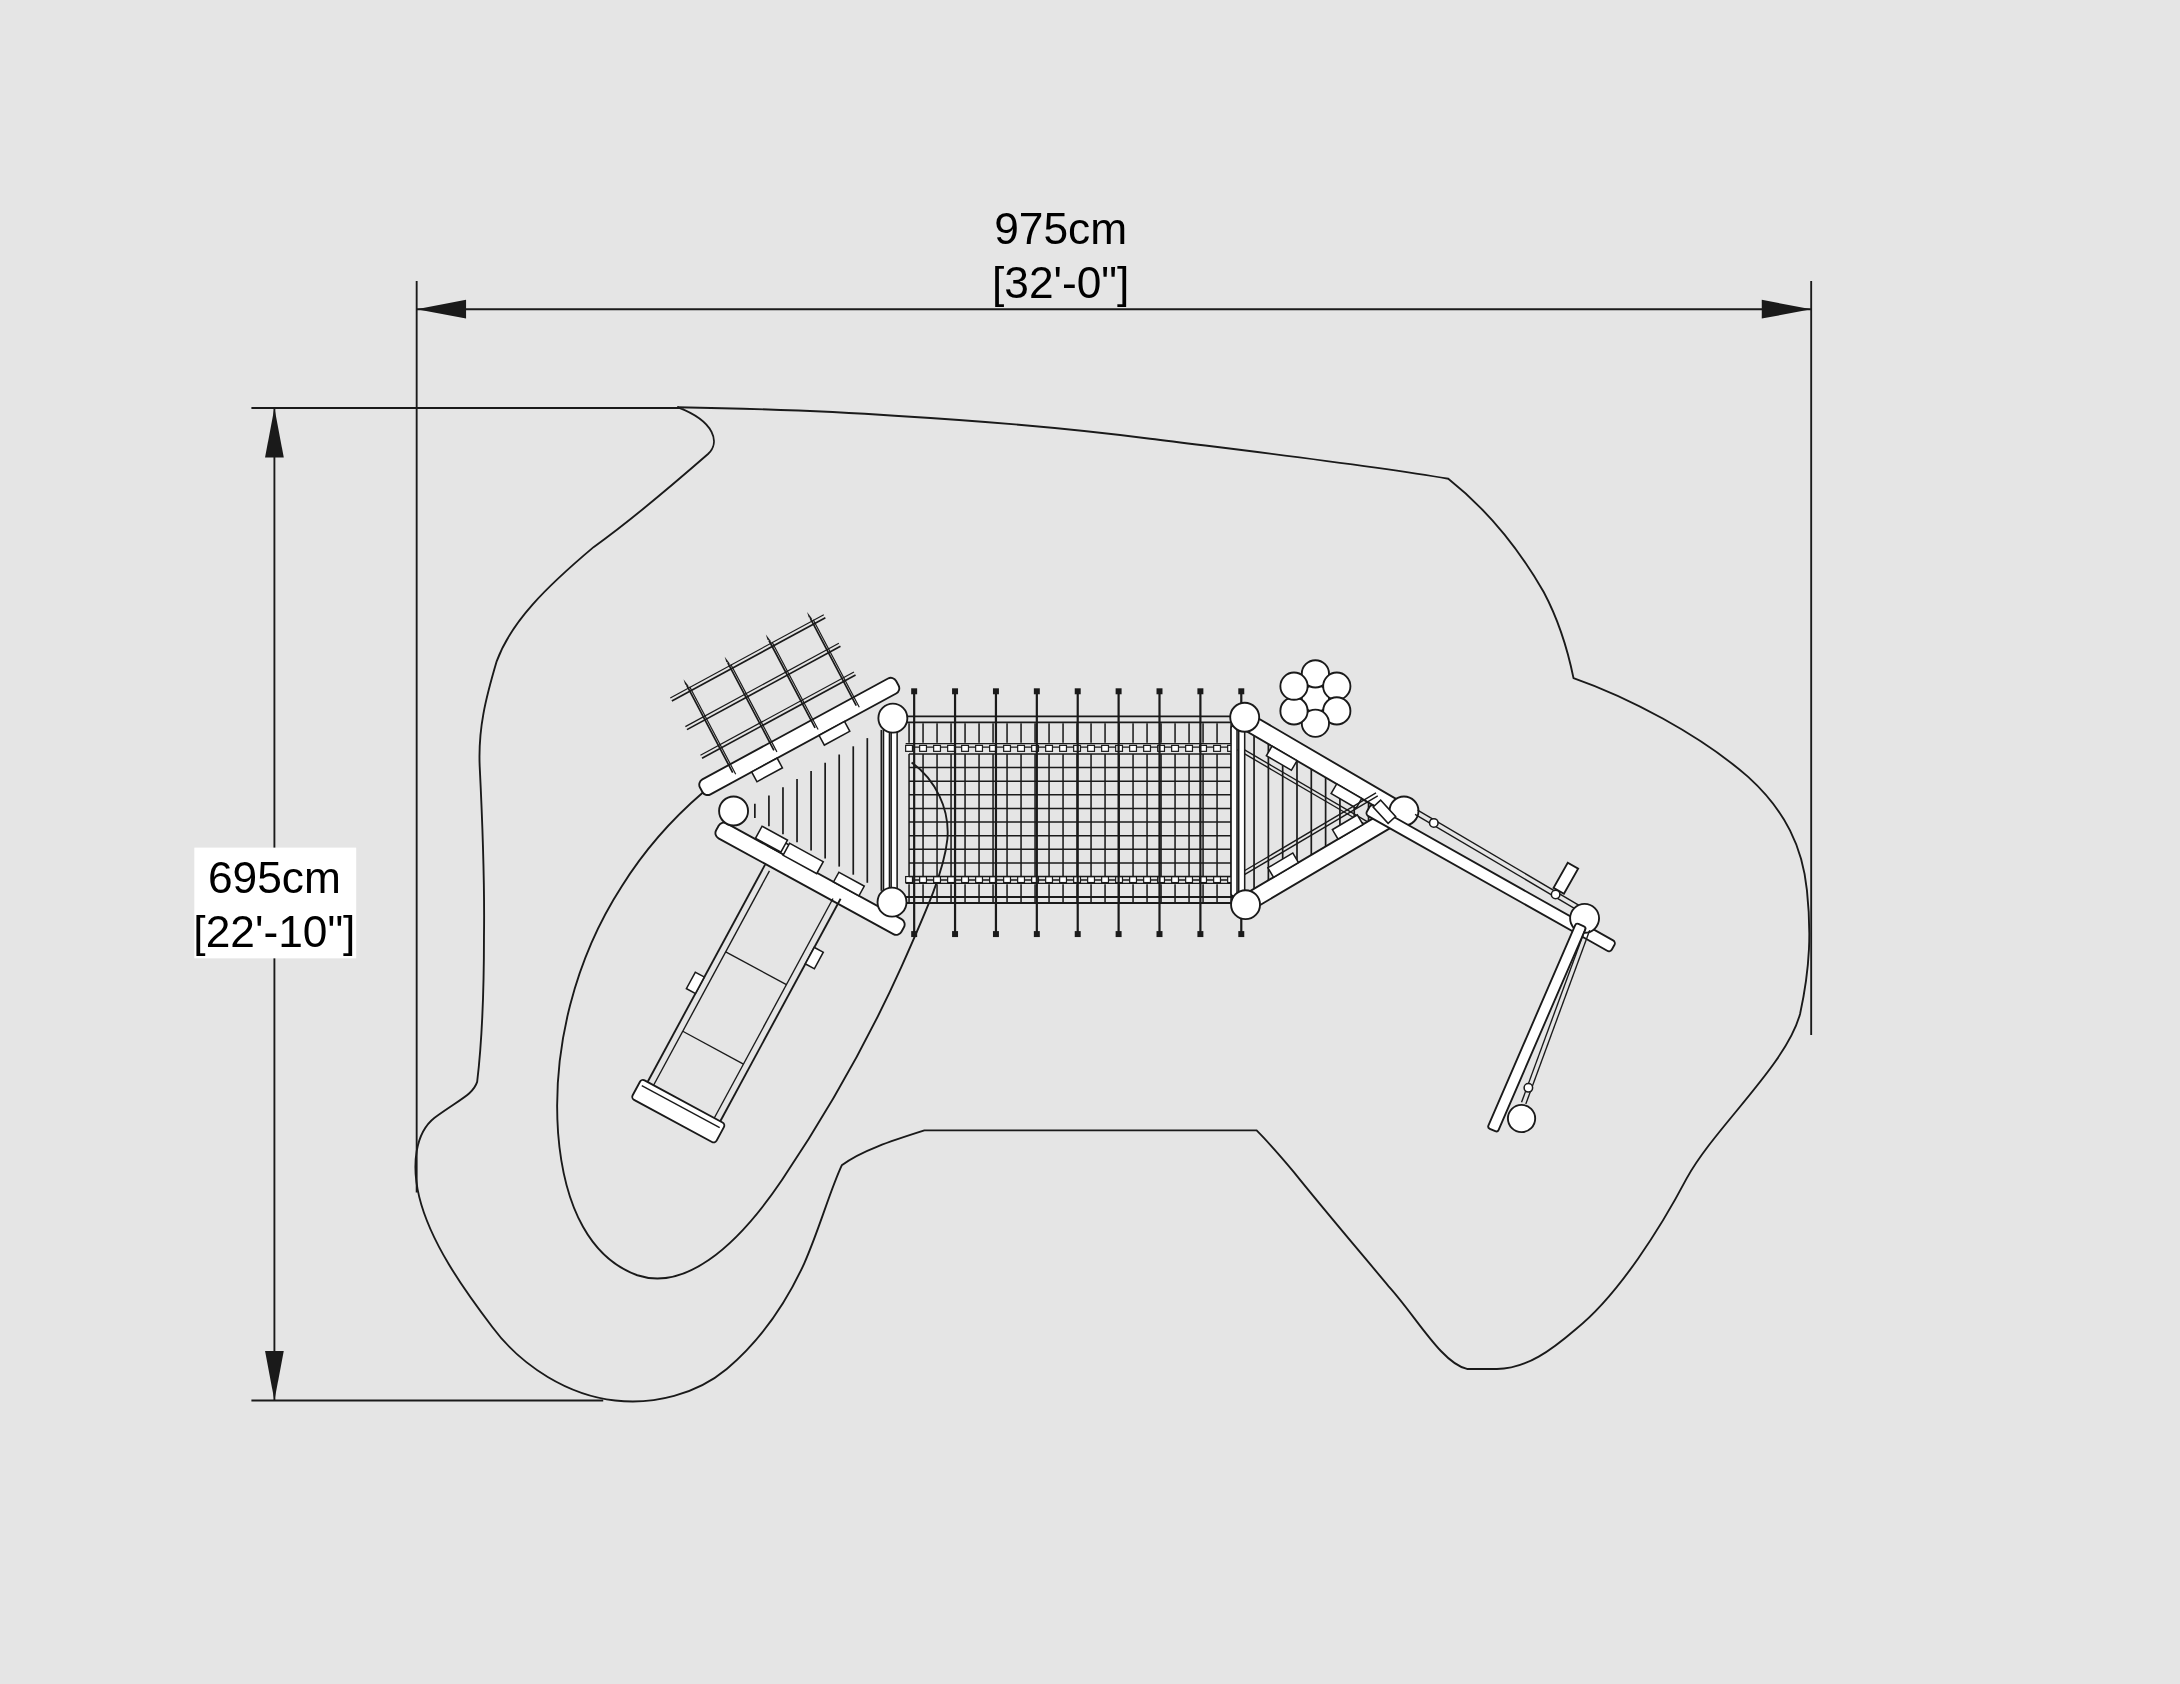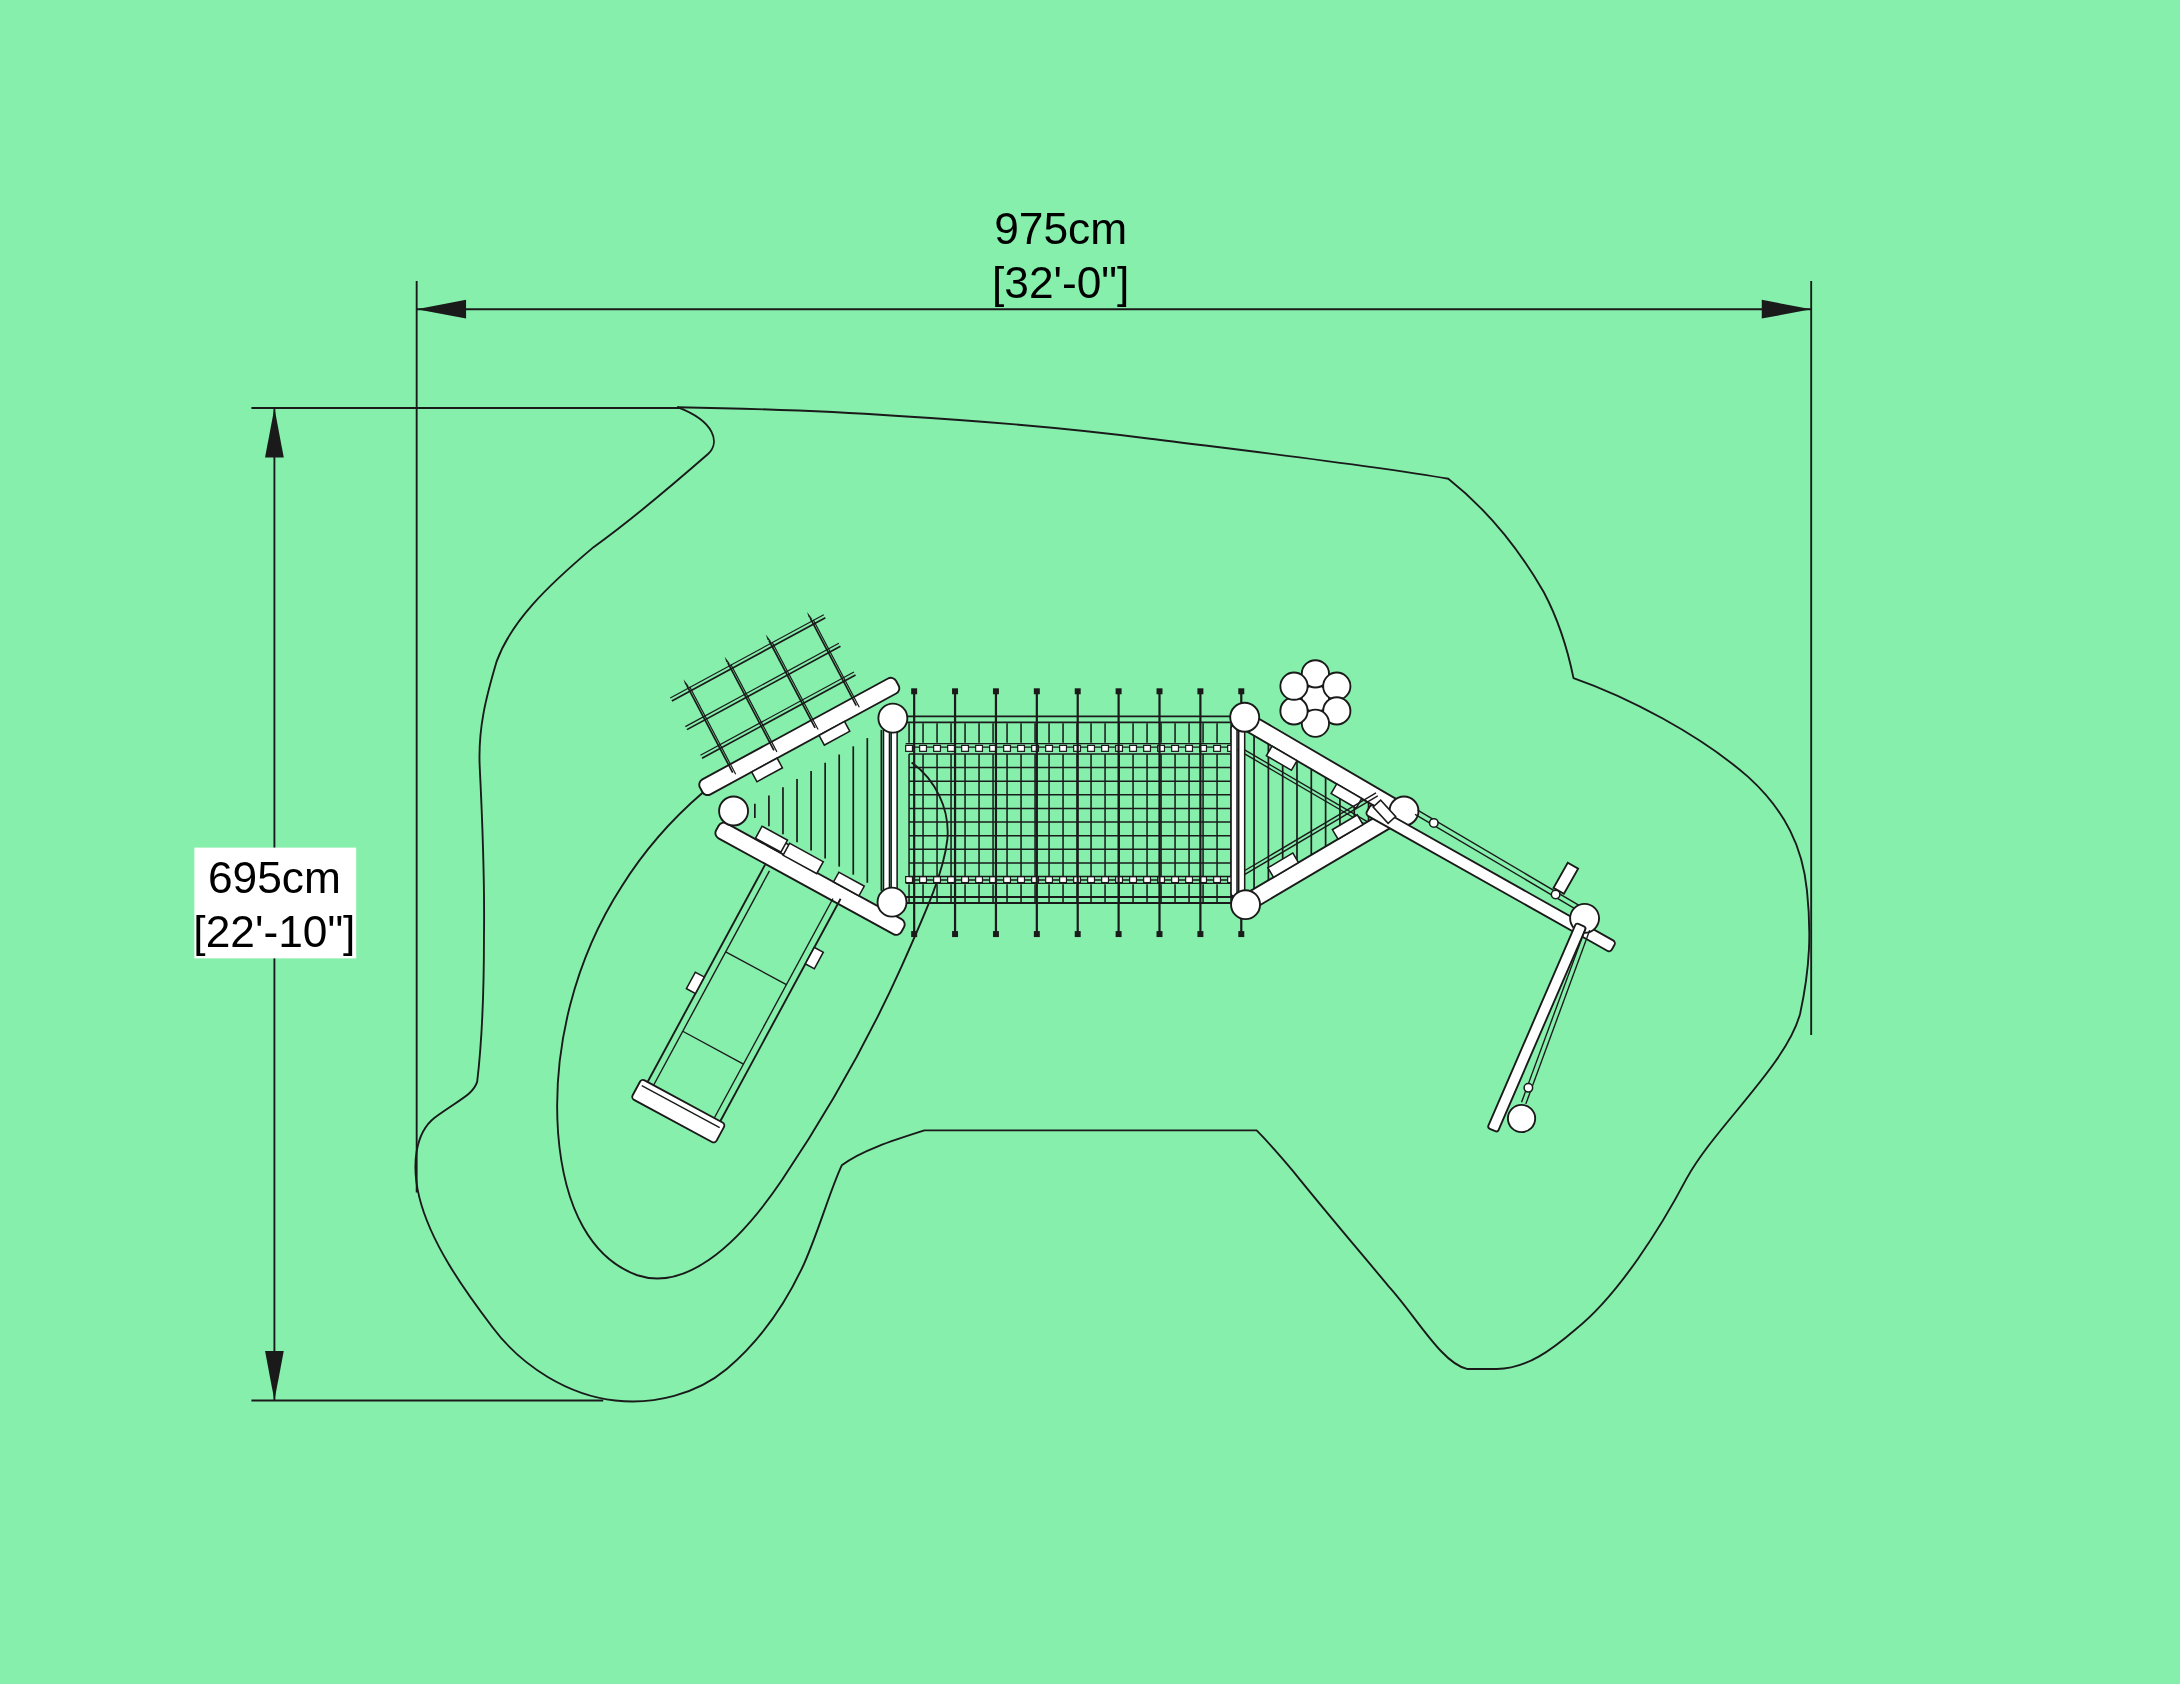--- a/index.html
+++ b/index.html
@@ -1,16 +1,16 @@
 <!DOCTYPE html>
 <html style="font-size:13.6px"><head>
 <meta charset="utf-8">
 <style>
   html,body{margin:0;padding:0;background:#ffffff;}
-  .page{width:2181px;height:1685px;position:relative;background:#86efac;overflow:hidden;}
+  .page{width:2181px;height:1685px;position:relative;background:#e5e5e5;overflow:hidden;}
   svg{display:block;}
   text{font-family:"Liberation Sans","DejaVu Sans",sans-serif;fill:#000;}
   .dimtext{font-size:52px;}
   .ln{stroke:#1a1a1a;stroke-width:2.2;fill:none;}
   .thin{stroke:#1a1a1a;stroke-width:1.6;fill:none;}
   .wh{fill:#ffffff;stroke:#1a1a1a;stroke-width:2.2;}
   .whthin{fill:#ffffff;stroke:#1a1a1a;stroke-width:1.8;}
   .blk{fill:#1a1a1a;stroke:none;}
 </style>
 </head>

